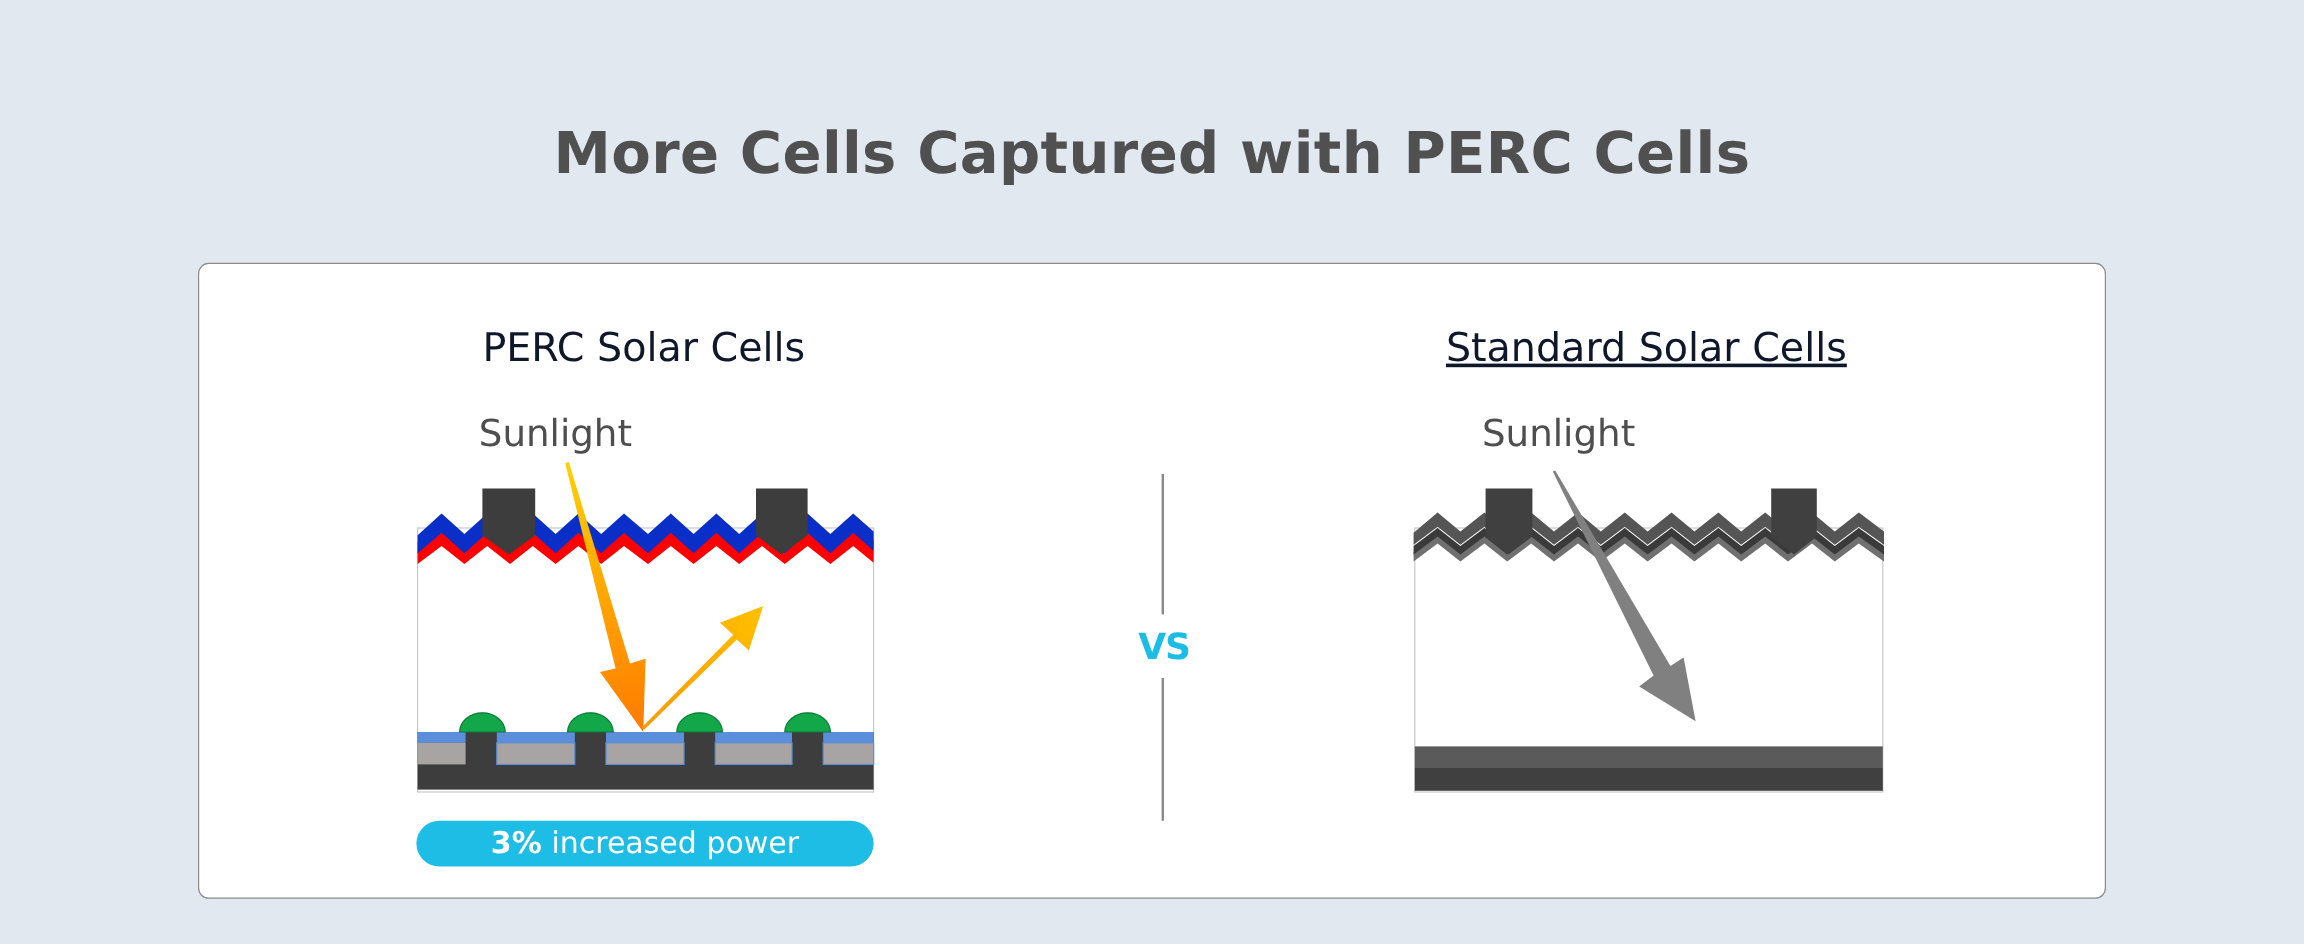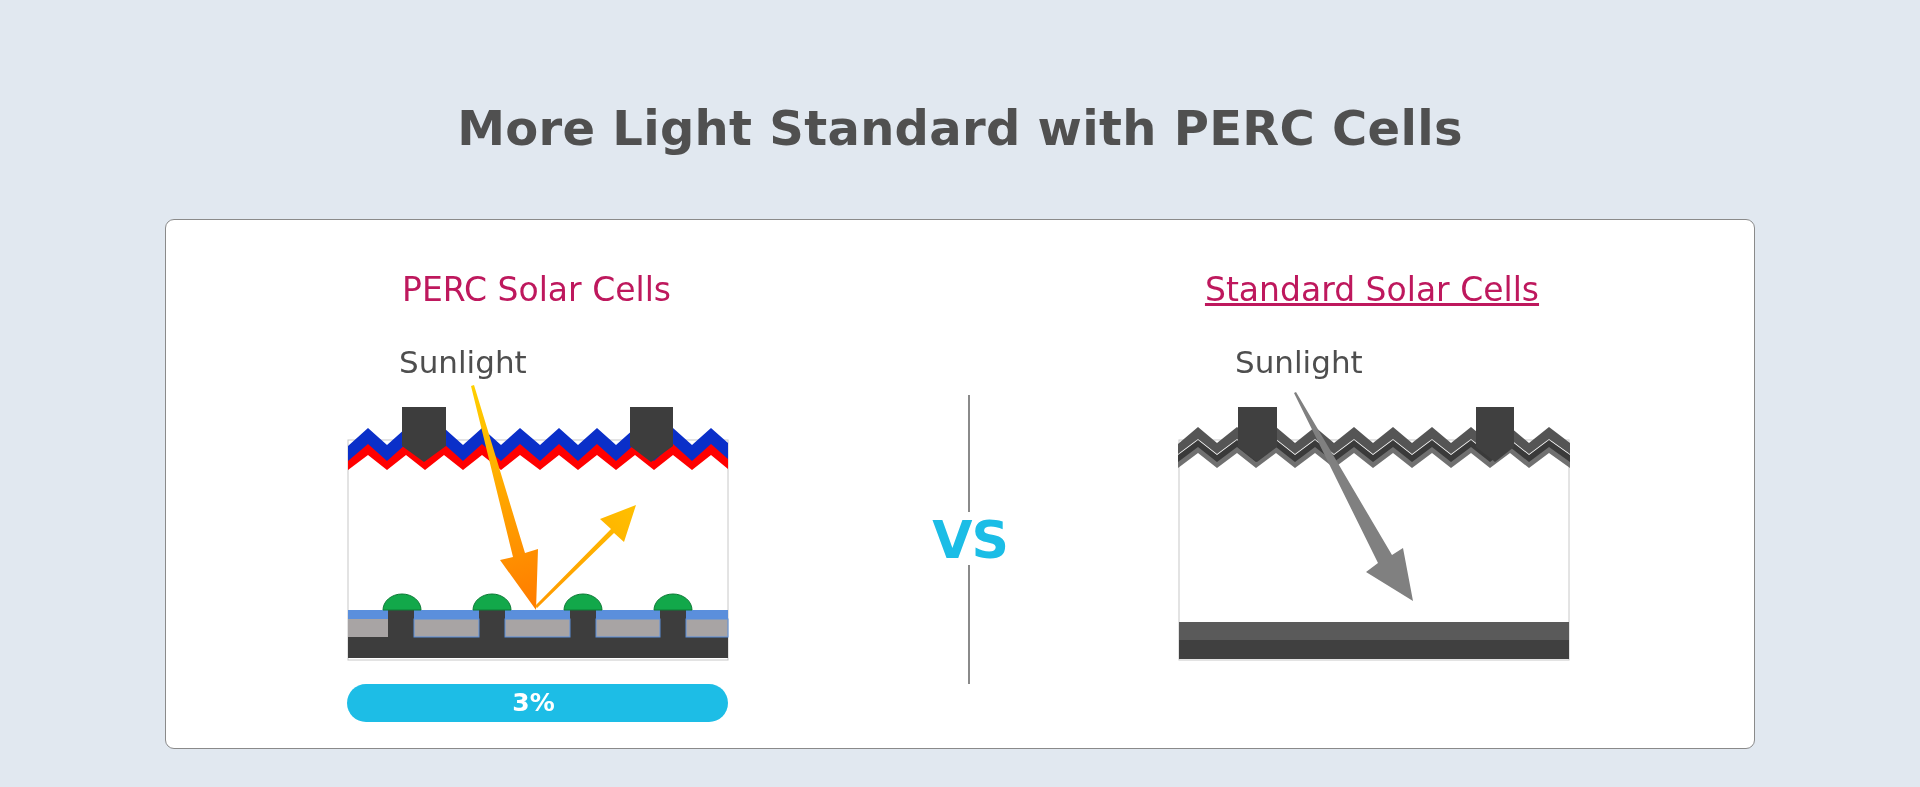--- a/index.html
+++ b/index.html
@@ -12,46 +12,46 @@
     position: absolute; left: 0; width: 1920px; top: 96px;
     text-align: center; font-size: 48px; font-weight: bold;
     color: #505050; letter-spacing: 0.3px; line-height: 64px;
   }
   .card {
     position: absolute; left: 165px; top: 219px;
     width: 1590px; height: 530px; background: #ffffff;
     border: 1.5px solid #8a8a8a; border-radius: 9px; box-sizing: border-box;
   }
   .subtitle {
-    position: absolute; font-size: 33px; color: #be185d; line-height: 44px;
+    position: absolute; font-size: 33px; color: #0f172a; line-height: 44px;
     text-align: center; white-space: nowrap;
   }
   .sun {
     position: absolute; font-size: 31px; color: #4e4e4e; line-height: 30px;
     white-space: nowrap;
   }
   .diagram { position: absolute; }
   .vs {
     position: absolute; left: 930px; top: 512px; width: 80px;
-    text-align: center; font-size: 52px; font-weight: bold; color: #1bbde6;
+    text-align: center; font-size: 30px; font-weight: bold; color: #1bbde6;
     line-height: 56px; letter-spacing: -1px;
   }
   .divider { position: absolute; left: 968px; width: 2px; background: #8a8a8a; }
   .pill {
     position: absolute; left: 347px; top: 684px; width: 381px; height: 38px;
     border-radius: 19px; background: #1dbde6; color: #ffffff;
     display: flex; align-items: center; justify-content: center;
     font-size: 25px; line-height: 38px; white-space: nowrap;
   }
   .pill b { font-weight: bold; margin-right: 8px; }
 </style>
 </head>
 <body>
 
-<div class="title">More Light Standard with PERC Cells</div>
+<div class="title">More Cells Captured with PERC Cells</div>
 
 <div class="card"></div>
 
 <div class="subtitle" style="left:340px; width:393px; top:268px;">PERC Solar Cells</div>
 <div class="sun" style="left:399px; top:347px;">Sunlight</div>
 
 <svg class="diagram" style="left:340px; top:380px;" width="400" height="285" viewBox="340 380 400 285">
   <defs>
     <linearGradient id="gIn" x1="472" y1="386" x2="536" y2="610" gradientUnits="userSpaceOnUse">
       <stop offset="0" stop-color="#ffd000"></stop>
@@ -119,13 +119,14 @@
   <path d="M1476 407 L1514 407 L1514 447 L1495 462 L1476 447 Z" fill="#404040"></path>
 
   <rect x="1179" y="622" width="390" height="18" fill="#5a5a5a"></rect>
   <rect x="1179" y="640" width="390" height="19" fill="#404040"></rect>
 
   <path d="M1294 393 L1296 392 L1392 555 L1403 548 L1413 601 L1366 572 L1378 563 Z" fill="#808080"></path>
 </svg>
 
 <div class="pill">
   <b>3%</b>
+  <span>increased power</span>
 </div>
 
 </body></html>

